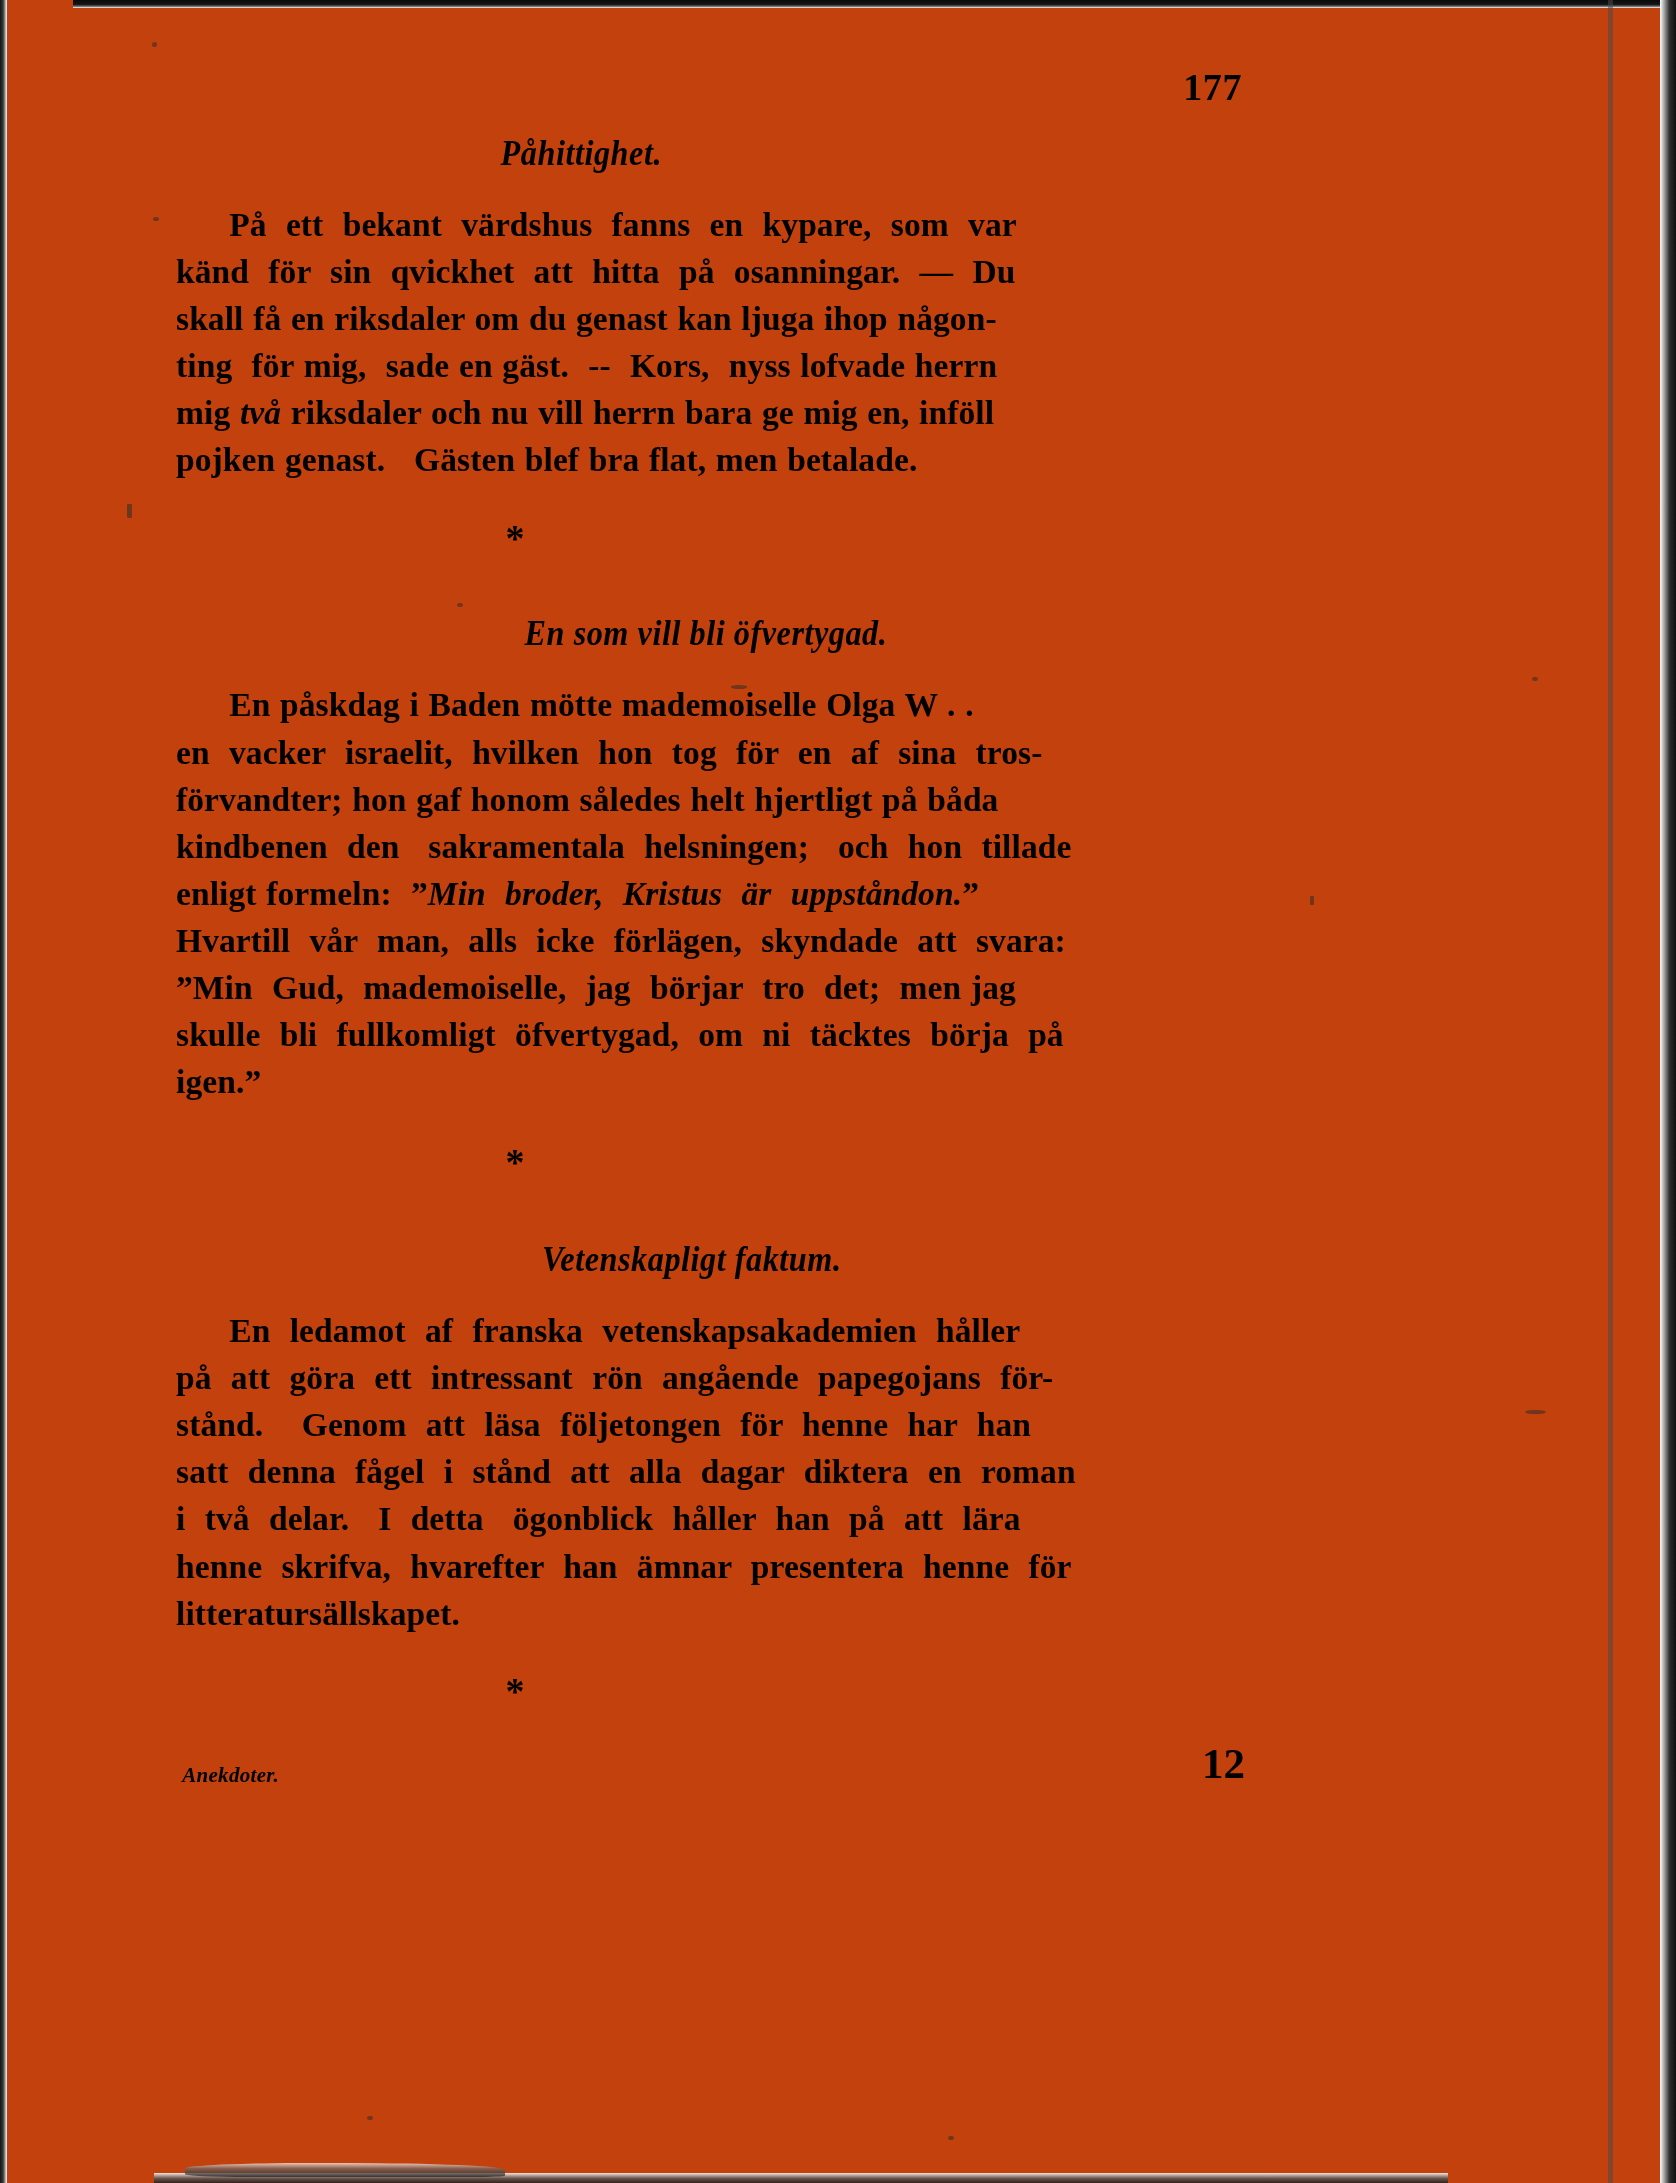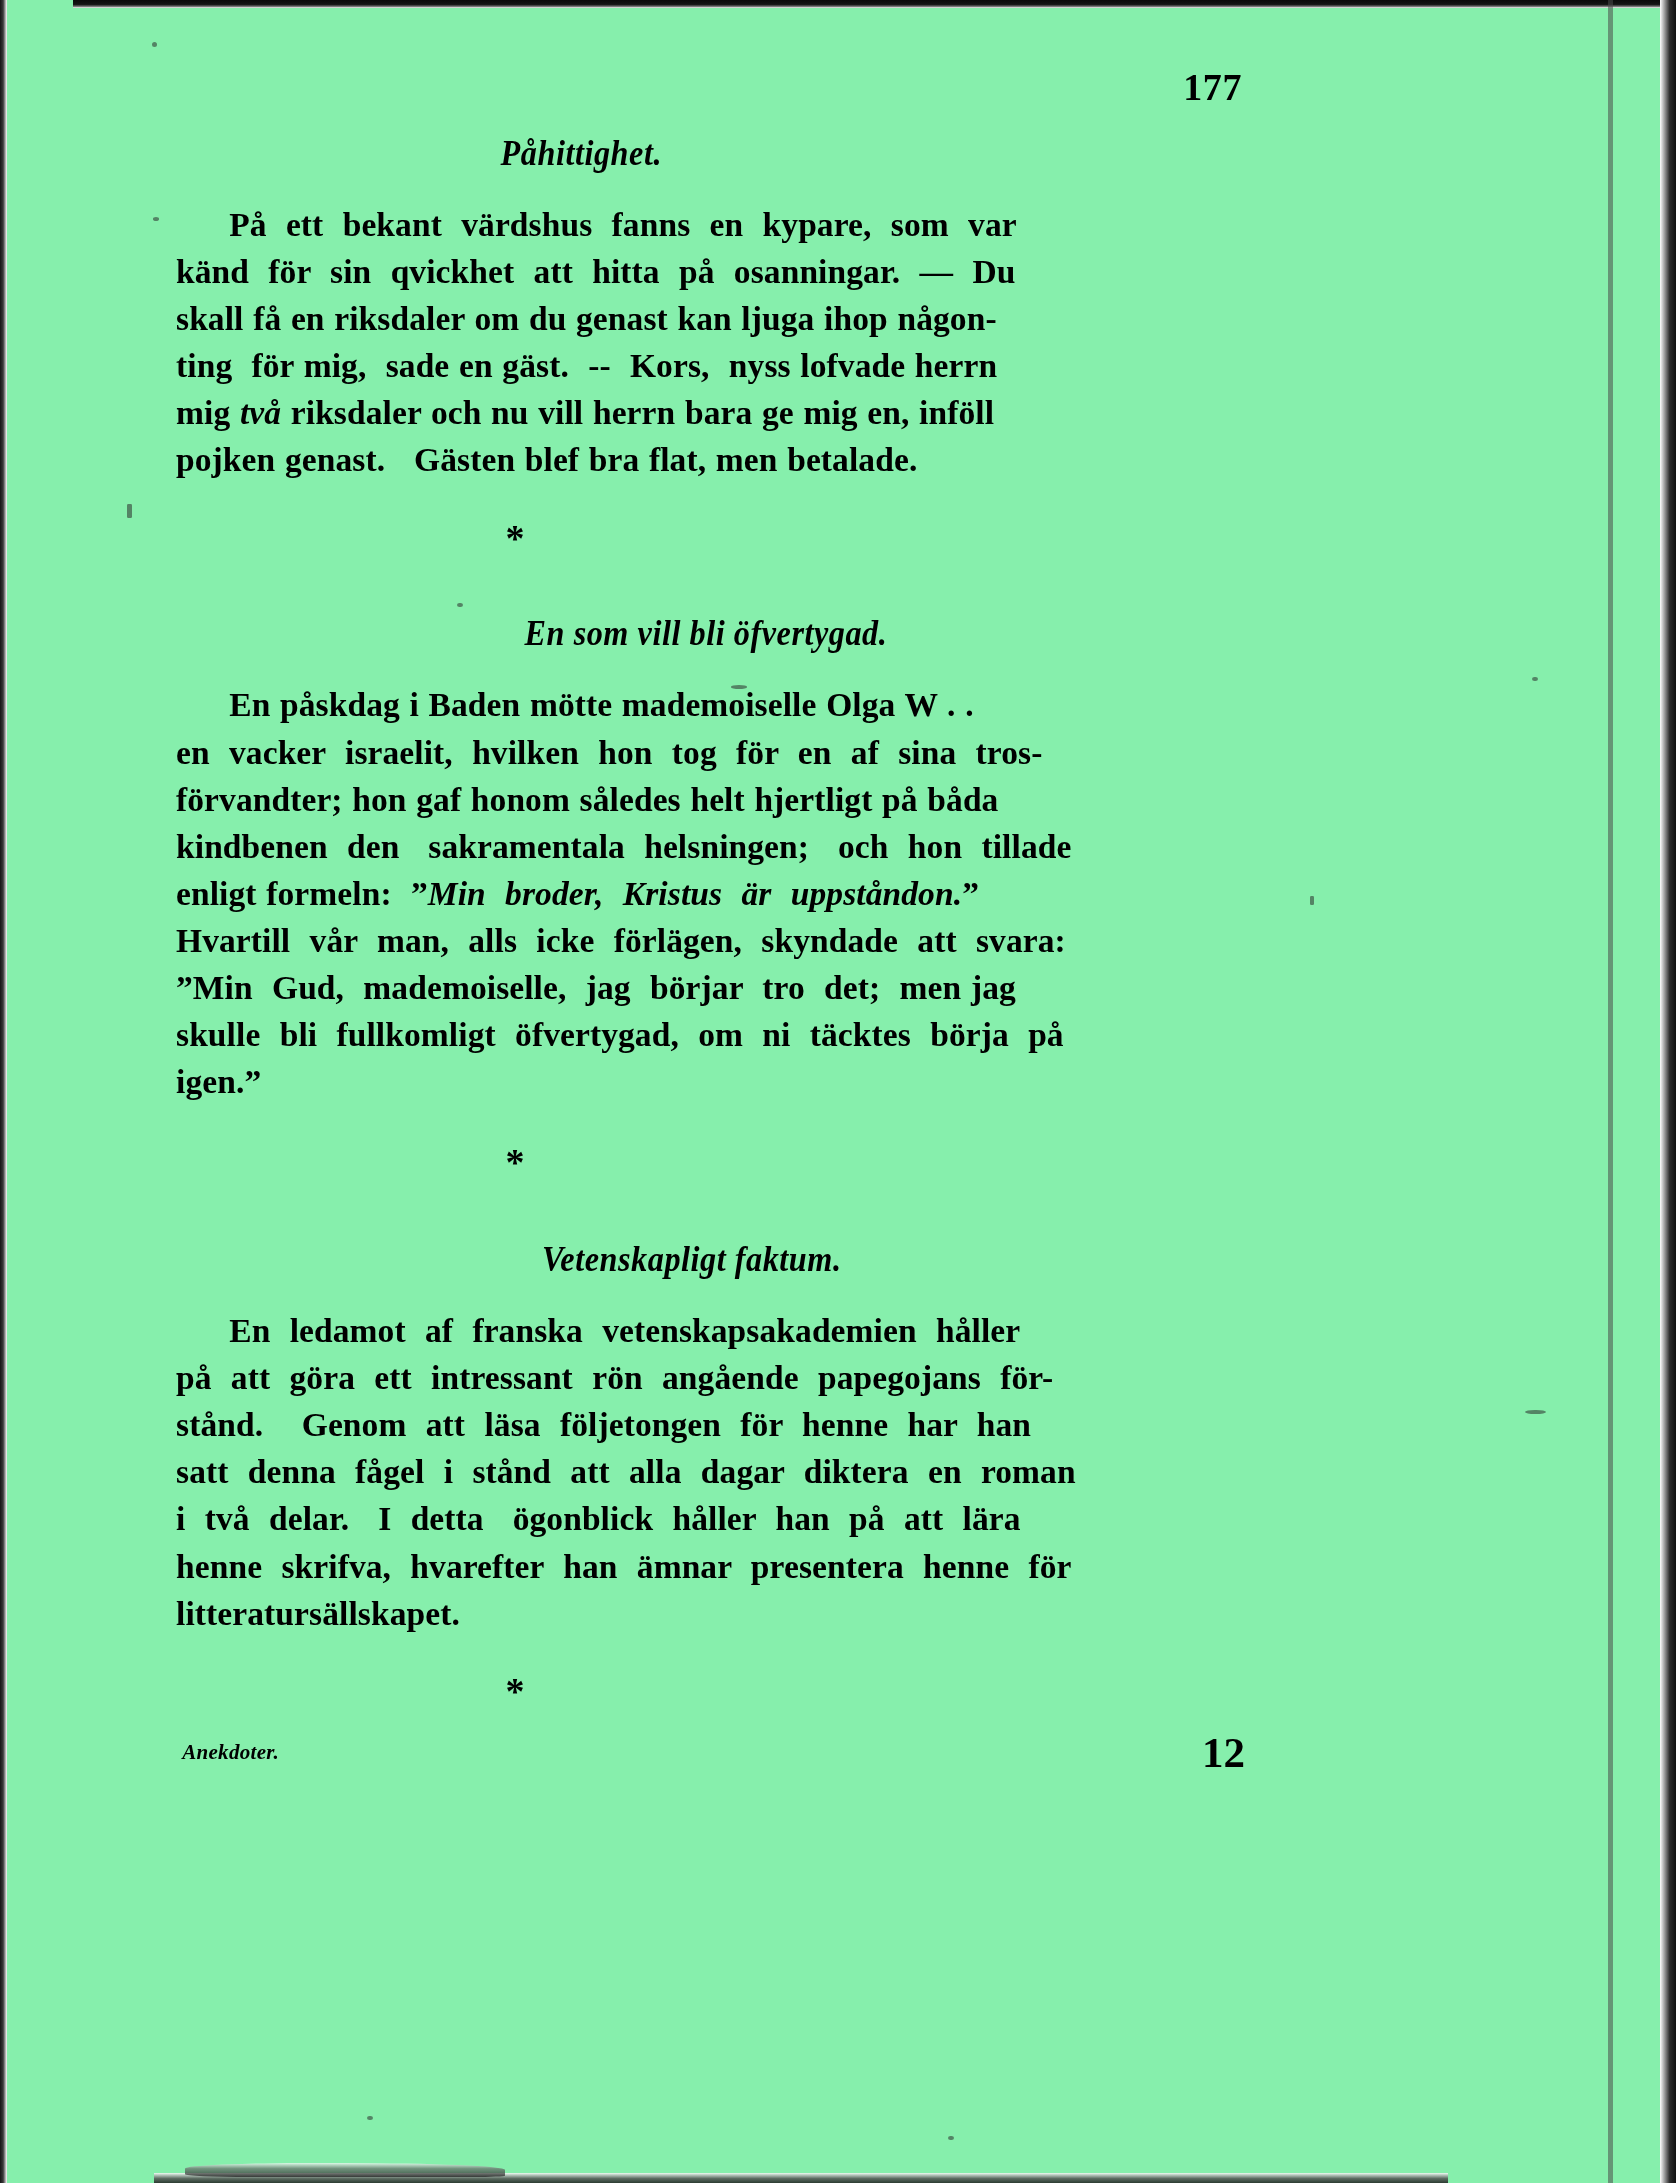--- a/index.html
+++ b/index.html
@@ -6,21 +6,21 @@
   html, body {
     margin: 0;
     padding: 0;
     background: #ffffff;
   }
 
   #page {
     position: relative;
     width: 1676px;
     height: 2183px;
-    background: #86efac;
+    background: #c2410c;
     overflow: hidden;
     font-family: "Liberation Serif", "DejaVu Serif", serif;
     color: #000000;
     -webkit-font-smoothing: none;
   }
 
   
   .scan-edge {
     position: absolute;
     background: #000000;
@@ -142,22 +142,22 @@
     padding-right: 450px;
     font-weight: bold;
   }
   .divider.d1 { margin: 36px 0 57px 0; }
   .divider.d2 { margin: 38px 0 59px 0; }
   .divider.d3 { margin: 35px 0 13.6px 0; }
 
   .colophon {
     display: flex;
     justify-content: space-between;
-    align-items: center;
-    margin-top: 18px;
+    align-items: flex-end;
+    margin-top: 29px;
     padding: 0 59px 0 6.2px;
   }
   .colophon .sig {
     font-style: italic;
     font-weight: bold;
     font-size: 21px;
     letter-spacing: 0.3px;
   }
   .colophon .sheet {
     font-weight: bold;

